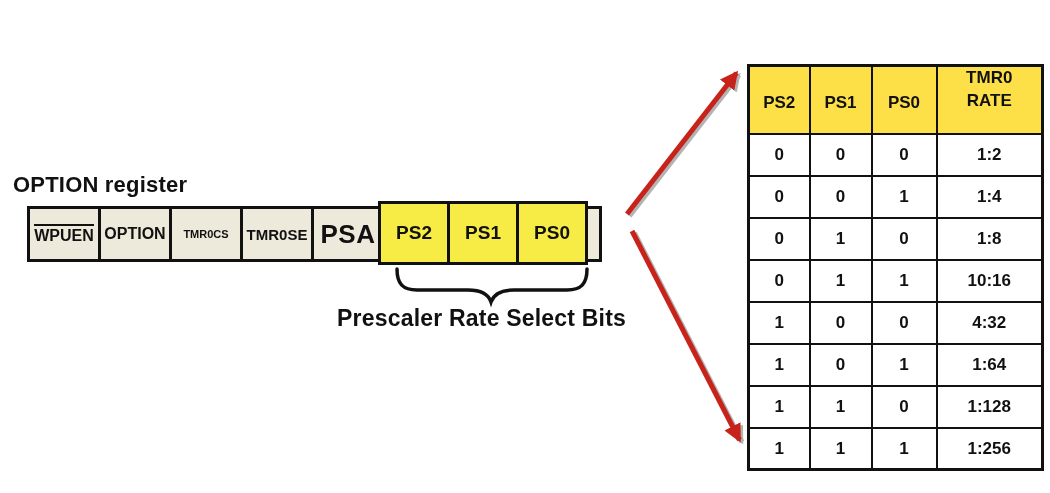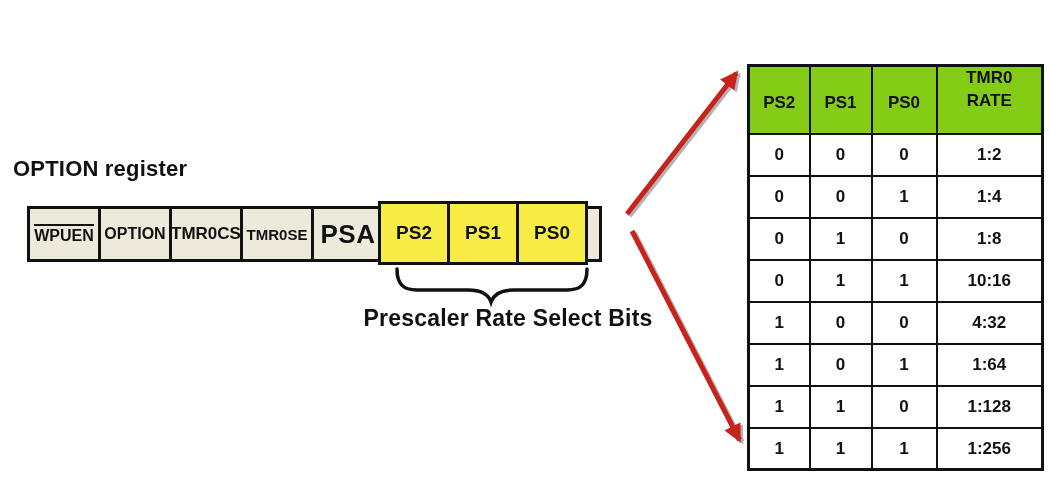--- a/index.html
+++ b/index.html
@@ -6,41 +6,41 @@
   #canvas{
     position:relative;
     width:1050px;height:493px;
     background:#fff;
     font-family:"Liberation Sans","DejaVu Sans",sans-serif;
     color:#111;
     overflow:hidden;
   }
   
   .title{
-    position:absolute;left:13px;top:156px;
+    position:absolute;left:13px;top:172px;
     font-size:22px;font-weight:bold;letter-spacing:.2px;
   }
   
   .register-row{
     position:absolute;left:11px;top:206px;height:56px;
     display:flex;
   }
   .reg-cell{
     box-sizing:border-box;
     height:56px;width:74px;
     border:3px solid #111;
     margin-left:-3px;
     background:#EDE9DB;
     display:flex;align-items:center;justify-content:center;
     font-weight:bold;text-align:center;
   }
   .reg-cell:first-child{margin-left:16px;}
   .reg-cell.filler{width:220px;}
   .fs16{font-size:16px;}
-  .fs15{font-size:17px;text-align:center;}
+  .fs15{font-size:11px;text-align:center;}
   .fs13{font-size:15px;}
   .fs21{font-size:26px;letter-spacing:.5px;}
   .overline{border-top:2.5px solid #111;padding-top:2px;line-height:1;}
   
   .ps-row{
     position:absolute;left:378px;top:201px;height:64px;
     display:flex;
   }
   .ps-cell{
     box-sizing:border-box;
@@ -48,40 +48,40 @@
     border:3px solid #111;
     margin-left:-3px;
     background:#F7EC45;
     display:flex;align-items:center;justify-content:center;
     font-weight:bold;font-size:19px;
   }
   .ps-cell:first-child{margin-left:0;}
   
   .brace-label{
     position:absolute;left:337px;top:305px;width:342px;
-    text-align:center;font-size:23px;font-weight:bold;
+    text-align:left;font-size:23px;font-weight:bold;
     letter-spacing:.2px;
   }
   
   .rate-table{
     position:absolute;left:747px;top:64px;
     border-collapse:collapse;
     table-layout:fixed;
   }
   .rate-table td,.rate-table th{
     box-sizing:border-box;
     border:2.5px solid #111;
     text-align:center;
     font-weight:bold;
     font-size:17px;
     padding:0;
   }
   .rate-table{border:3px solid #111;}
   .rate-table th{
-    background:#84cc16;
+    background:#fde047;
     height:59px;
     vertical-align:bottom;
     padding-bottom:20px;
   }
   .rate-table th.rate-header{white-space:pre-line;line-height:1.35;}
   .rate-table td{height:42px;background:#fff;}
   .col-ps2{width:61px;} .col-ps1{width:62px;} .col-ps0{width:65px;} .col-rate{width:106px;}
   
   .annotation-layer{
     position:absolute;left:0;top:0;width:1050px;height:493px;

